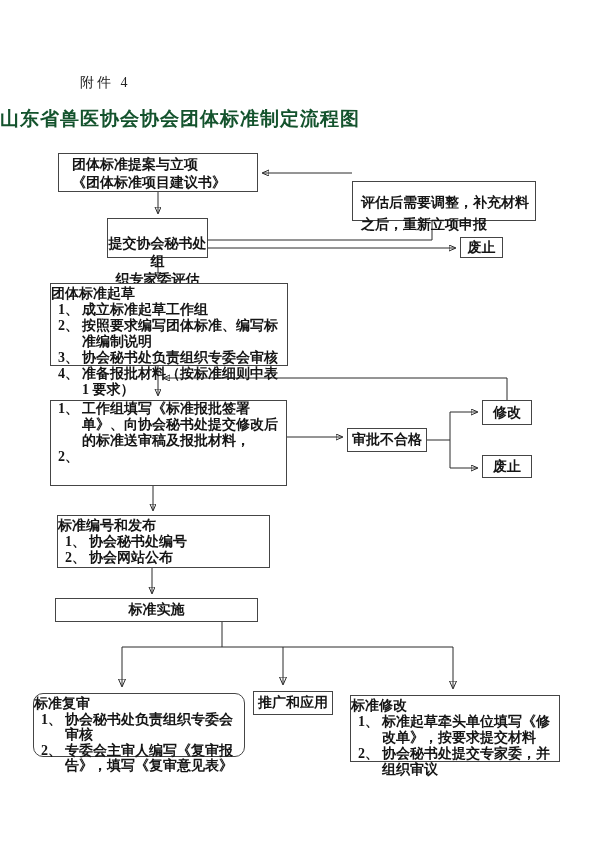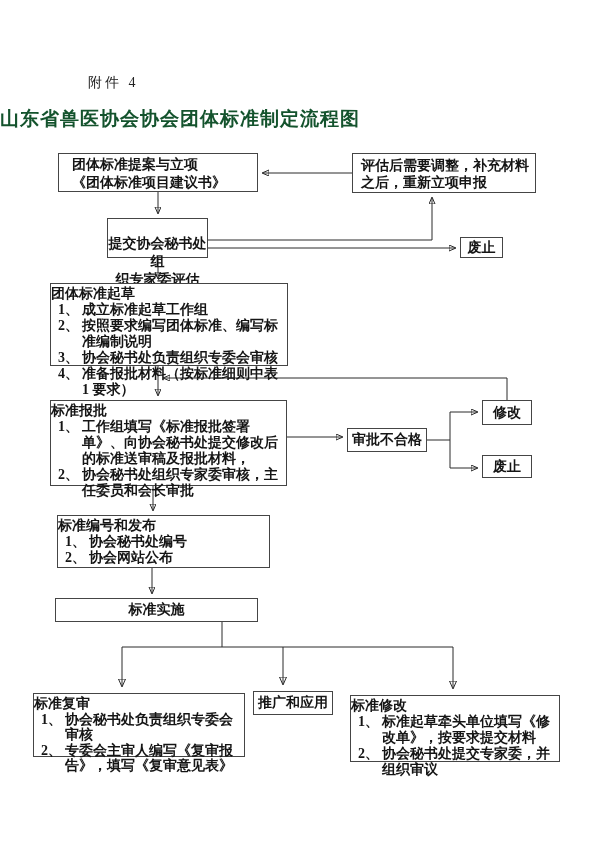--- a/index.html
+++ b/index.html
@@ -3,39 +3,39 @@
 <meta charset="utf-8">
 <style>
   html,body{margin:0;padding:0;background:#e8e8e8;}
   .page{
     position:relative;width:600px;height:848px;margin:0 auto;
     background:#ffffff;overflow:hidden;
     font-family:"Liberation Serif","DejaVu Serif",serif;
     color:#111;
   }
   .attachment{
-    position:absolute;left:88px;top:74px;
+    position:absolute;left:80px;top:74px;
     font-size:14px;letter-spacing:3px;color:#222;
   }
   .doc-title{
     position:absolute;left:0;top:106px;width:100%;
     text-align:left;font-size:19px;font-weight:700;letter-spacing:1px;color:#14532d;
   }
   .box{
     position:absolute;box-sizing:border-box;
     border:1px solid #454545;background:#fff;
     font-weight:700;font-size:14px;color:#151515;
   }
   .centered{
     display:flex;align-items:center;justify-content:center;
     text-align:center;line-height:14px;
   }
   .twoLine{line-height:18px;text-align:center;padding-top:16px;}
   .leftText{line-height:18px;padding:2px 6px 0 13px;}
-  .wrapText{line-height:17px;padding:3px 6px 0 8px;}
+  .wrapText{line-height:22px;padding:10px 6px 0 8px;margin-top:28px;}
   .listbox .box-title{line-height:16px;padding-top:2px;}
   .item{display:flex;padding:0 4px 0 7px;line-height:16px;}
   .item .num{flex:none;width:24px;}
   .item .txt{flex:1;}
   .review-box .item, .review-box .box-title{line-height:15.5px;}
   svg.connectors{position:absolute;left:0;top:0;pointer-events:none;}
   svg.connectors path{stroke:#2b2b2b;stroke-width:1;fill:none;}
 </style>
 </head>
 <body>
@@ -105,28 +105,26 @@
       <span class="num">3、</span>
       <span class="txt">协会秘书处负责组织专委会审核</span>
     </div>
     <div class="item">
       <span class="num">4、</span>
       <span class="txt">准备报批材料（按标准细则中表 1 要求）</span>
     </div>
   </div>
 
   <div class="box listbox" style="left:50px;top:400px;width:237px;height:86px;">
-    <div class="box-title">标准报批</div>
     <div class="item">
       <span class="num">1、</span>
       <span class="txt">工作组填写《标准报批签署单》、向协会秘书处提交修改后的标准送审稿及报批材料，</span>
     </div>
     <div class="item">
       <span class="num">2、</span>
-      <span class="txt">协会秘书处组织专家委审核，主任委员和会长审批</span>
     </div>
   </div>
 
   <div class="box centered" style="left:347px;top:428px;width:80px;height:24px;">审批不合格</div>
 
   <div class="box centered" style="left:482px;top:400px;width:50px;height:25px;">修改</div>
 
   <div class="box centered" style="left:482px;top:455px;width:50px;height:23px;">废止</div>
 
   <div class="box listbox" style="left:57px;top:515px;width:213px;height:53px;">
@@ -136,21 +134,21 @@
       <span class="txt">协会秘书处编号</span>
     </div>
     <div class="item">
       <span class="num">2、</span>
       <span class="txt">协会网站公布</span>
     </div>
   </div>
 
   <div class="box centered" style="left:55px;top:598px;width:203px;height:24px;">标准实施</div>
 
-  <div class="box listbox review-box" style="left:33px;top:693px;width:212px;height:64px;">
+  <div class="box listbox review-box" style="left:33px;top:693px;width:212px;height:64px;border-radius:10px;">
     <div class="box-title">标准复审</div>
     <div class="item">
       <span class="num">1、</span>
       <span class="txt">协会秘书处负责组织专委会审核</span>
     </div>
     <div class="item">
       <span class="num">2、</span>
       <span class="txt">专委会主审人编写《复审报告》，填写《复审意见表》</span>
     </div>
   </div>

